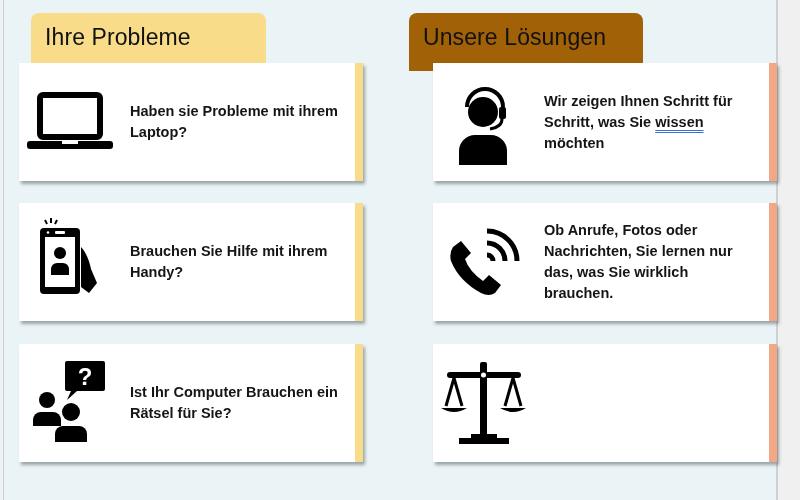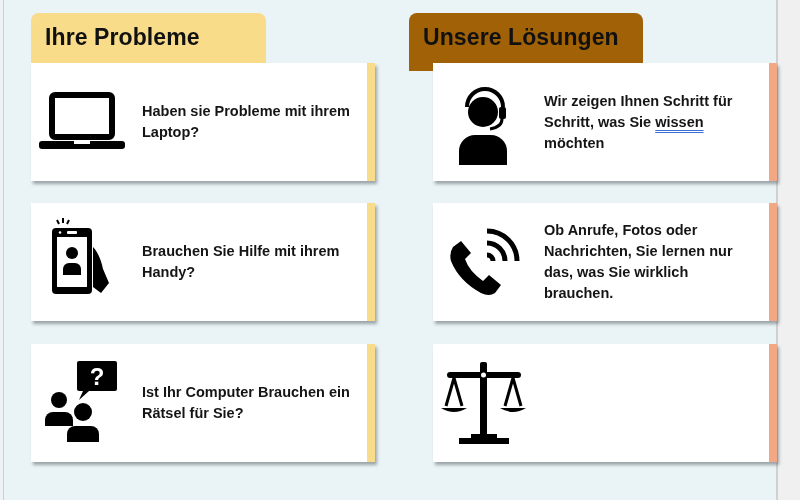--- a/index.html
+++ b/index.html
@@ -8,21 +8,20 @@
       background:#EAF3F6;
       font-family:"Liberation Sans", "DejaVu Sans", sans-serif;
     }
     .left-edge { position:absolute; left:0; top:0; width:3px; height:500px; background:#EEF2F4; border-right:1px solid #C9CFD2; }
     .right-panel { position:absolute; left:776px; top:0; width:24px; height:500px; background:#F0F0F0; border-left:2px solid #CDD1D3; }
 
     .tab {
       position:absolute; top:13px; height:58px; border-radius:8px 8px 0 0;
       font-size:23px; color:#111; box-sizing:border-box; padding:11px 0 0 14px;
       letter-spacing:0.1px;
-      font-weight:bold;
     }
     .tab-left { left:31px; width:235px; background:#F8DC8A; }
     .tab-right { left:409px; width:234px; background:#a16207; }
 
     .card {
       position:absolute; width:344px; height:118px; background:#FFFFFF;
       box-shadow:2px 3px 3px rgba(60,70,75,0.45);
     }
     .card .accent { position:absolute; right:0; top:0; width:8px; height:100%; }
     .card.left .accent { background:#F8DC8A; }
@@ -30,21 +29,21 @@
     .card .icon { position:absolute; left:6px; top:14px; width:90px; height:90px; }
     .card .icon svg { width:100%; height:100%; display:block; }
     .card .text {
       position:absolute; left:111px; top:0; bottom:0; width:210px;
       display:flex; align-items:center;
       font-size:14.5px; font-weight:bold; color:#151515; line-height:21px;
     }
     .card .text span.inner { display:block; }
     .spell { text-decoration: underline double #3A6FD8; text-underline-offset:3px; }
 
-    .l { left:31px; } .r { left:433px; }
+    .l { left:19px; } .r { left:433px; }
     .row1 { top:63px; } .row2 { top:203px; } .row3 { top:344px; }
   </style>
 </head>
 <body>
 
 <div class="left-edge"></div>
 <div class="right-panel"></div>
 
 <div class="tab tab-left">Ihre Probleme</div>
 <div class="tab tab-right">Unsere Lösungen</div>

